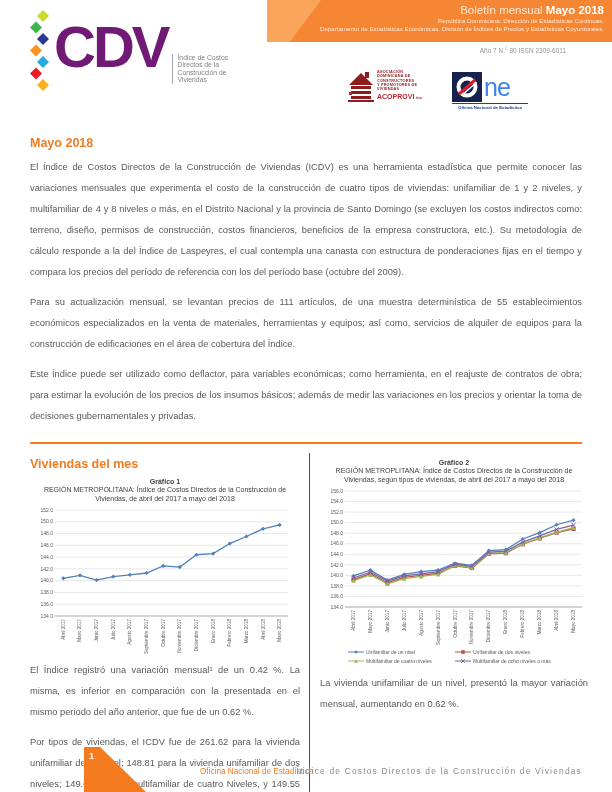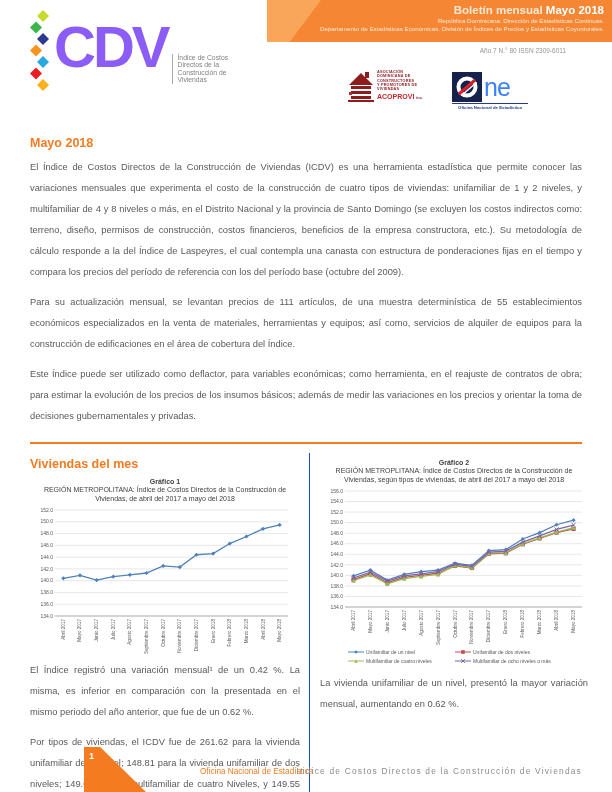--- a/index.html
+++ b/index.html
@@ -5,26 +5,26 @@
   html,body{margin:0;padding:0;background:#e8e8e8;}
   .page{position:relative;width:612px;height:792px;background:#ffffff;margin:0 auto;
         font-family:"Liberation Sans",sans-serif;color:#58595b;overflow:hidden;}
   
   .header{position:relative;height:132px;}
   .banner{position:absolute;top:0;right:0;width:345px;height:42px;background:#f58634;}
   .banner-accent{position:absolute;left:0;top:0;width:54px;height:42px;background:#f9a65a;
                  clip-path:polygon(0 0,100% 0,42% 100%,0 100%);}
   .banner-text{position:absolute;right:8px;top:3px;text-align:right;color:#ffffff;line-height:1.25;}
   .banner-title{font-size:11.5px;}
-  .banner-title .reg{font-weight:700;color:#ffe9d6;}
+  .banner-title .reg{font-weight:400;color:#ffe9d6;}
   .banner-title .bold{font-weight:700;color:#ffffff;}
   .banner-line{font-size:6.2px;color:#ffe9d6;}
   .issn{position:absolute;top:47px;right:46px;font-size:6.5px;color:#939598;}
   .logo{position:absolute;left:28px;top:8px;display:flex;align-items:flex-start;}
-  .logo-word{font-size:58px;font-weight:700;color:#8b5cf6;line-height:78px;letter-spacing:-3px;margin-left:2px;}
+  .logo-word{font-size:58px;font-weight:700;color:#701a75;line-height:78px;letter-spacing:-3px;margin-left:2px;}
   .logo-caption{margin-left:5px;margin-top:46px;border-left:1px solid #a7a9ac;padding-left:4px;
                 font-size:6.8px;color:#808285;line-height:1.1;}
   .acoprovi{position:absolute;left:348px;top:70px;display:flex;align-items:flex-start;}
   .acop-text{margin-left:3px;}
   .acop-line{font-size:3.8px;font-weight:700;color:#8e1b1e;line-height:1.15;letter-spacing:.2px;}
   .acop-name{font-size:7px;font-weight:700;color:#c0272d;margin-top:1px;}
   .acop-name .inc{font-size:3.8px;color:#8e1b1e;}
   .one{position:absolute;left:452px;top:72px;}
   .one-row{display:flex;align-items:center;}
   .one-ne{font-size:25px;font-weight:400;color:#3b82f6;line-height:28px;margin-left:2px;letter-spacing:-1px;}

